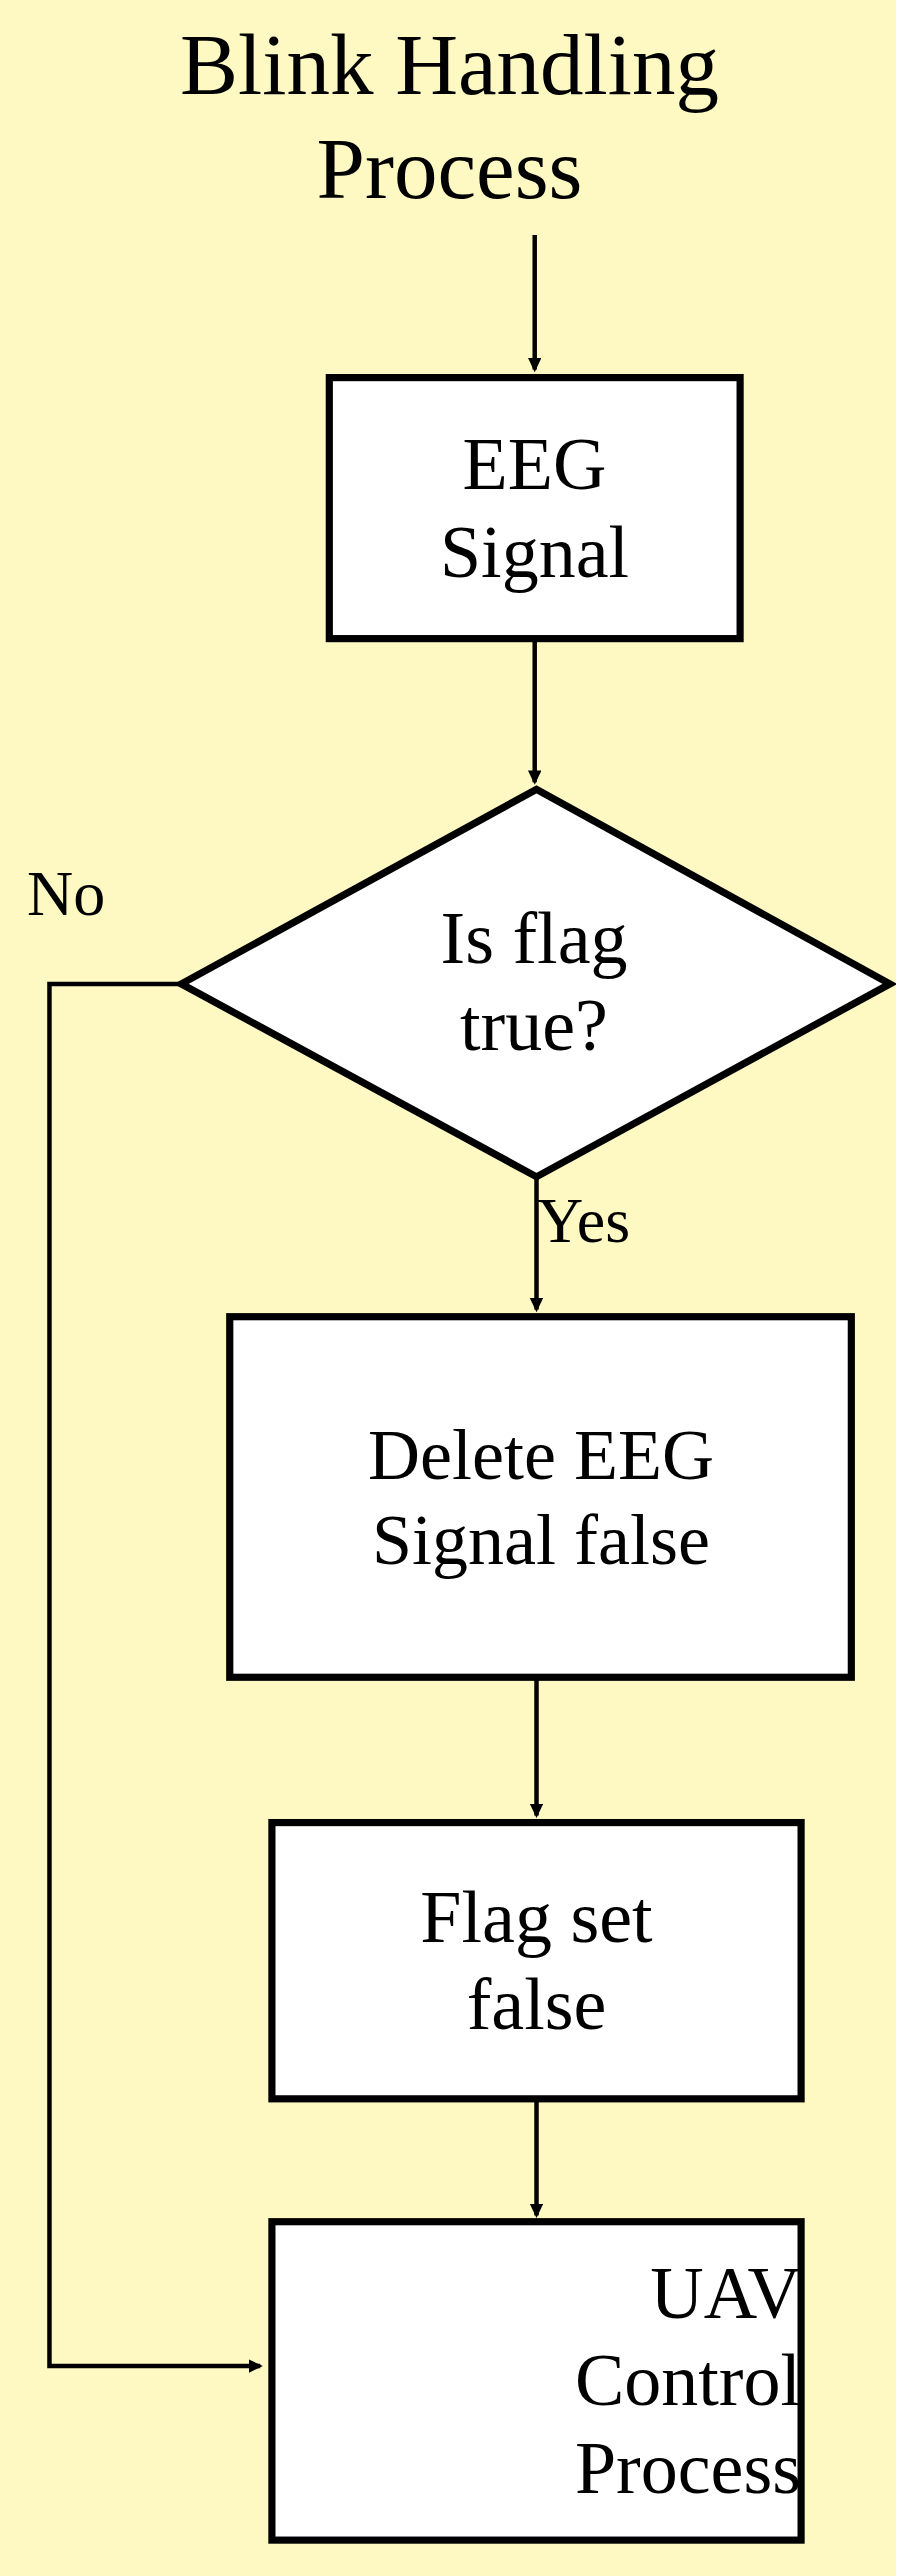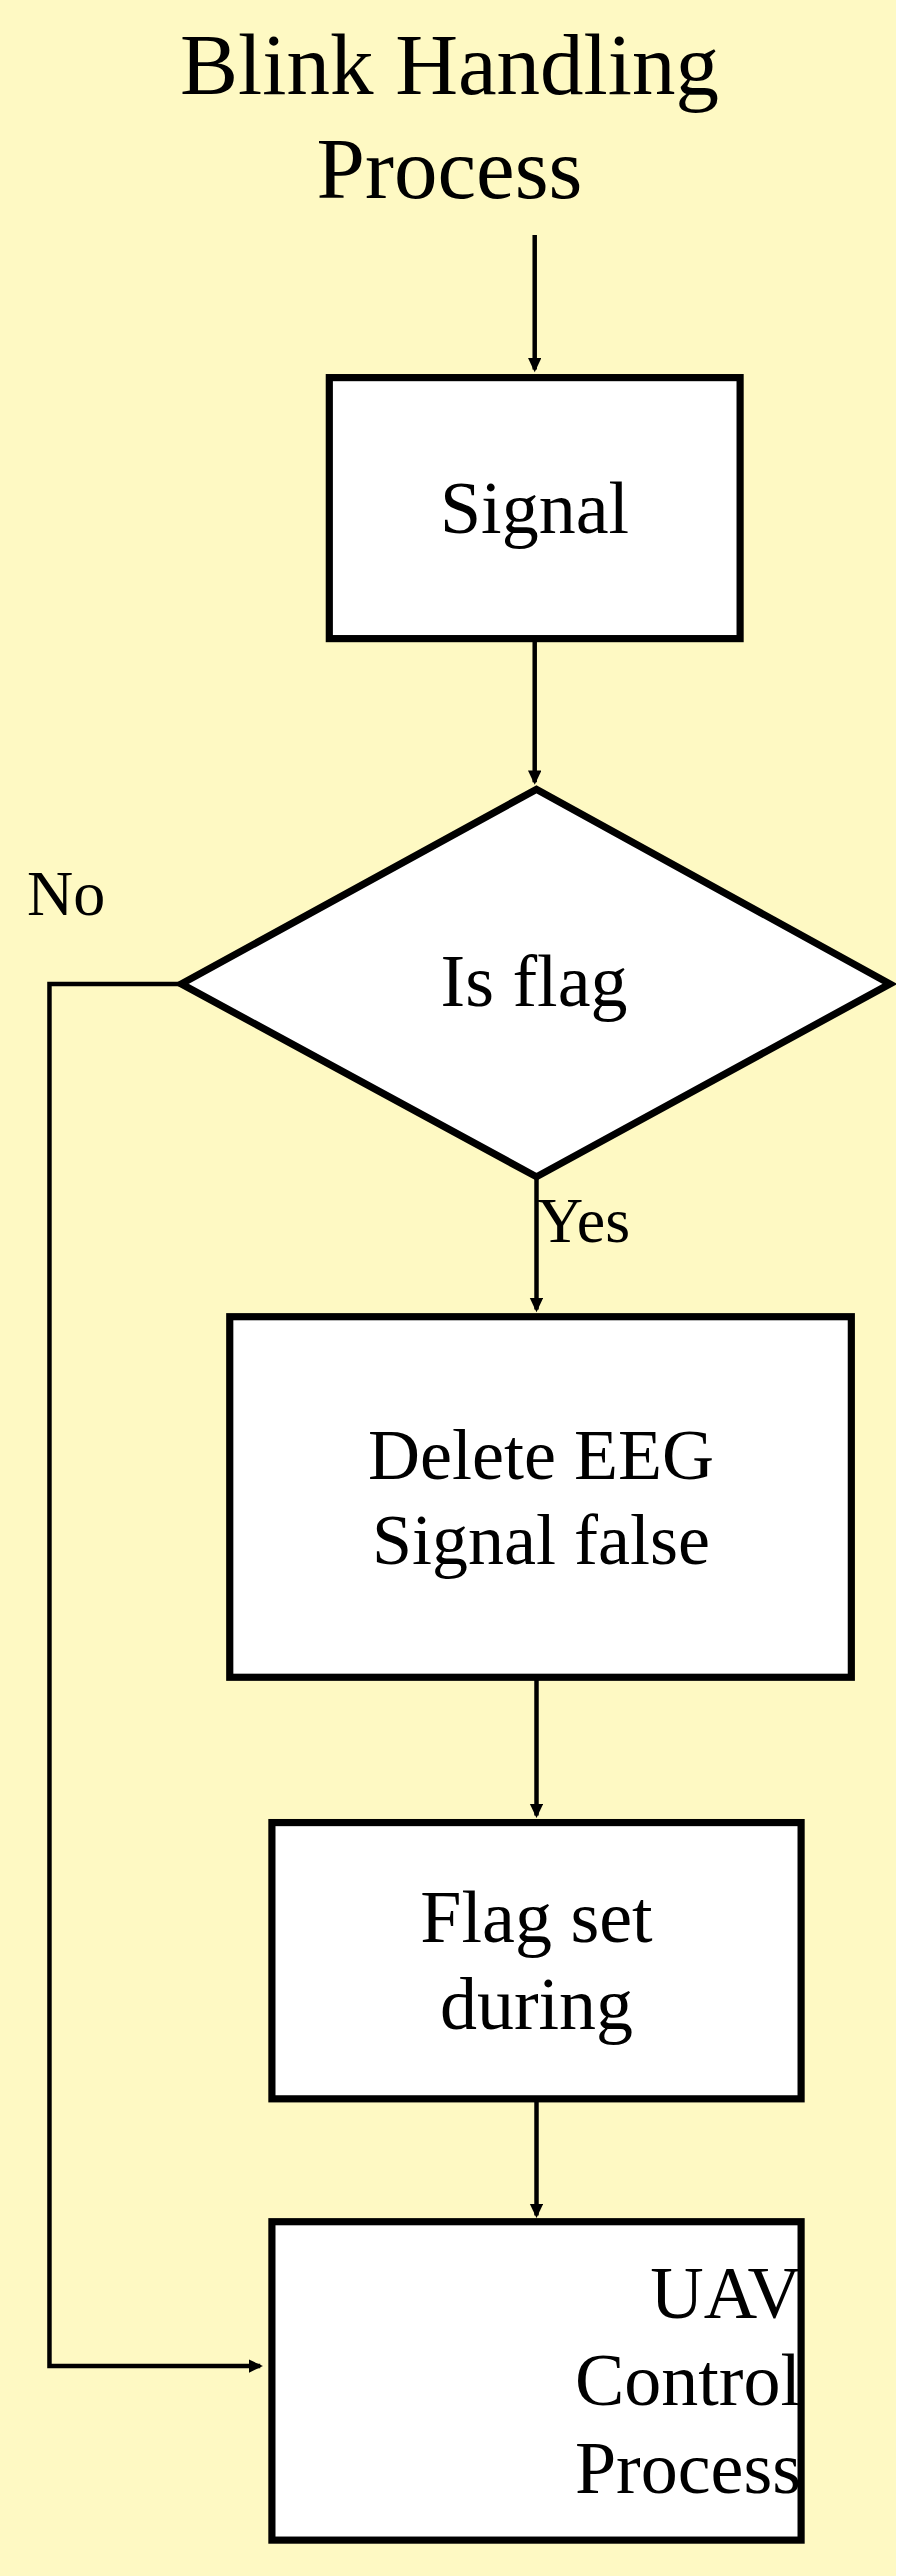--- a/index.html
+++ b/index.html
@@ -159,35 +159,37 @@
 
     <rect x="303" y="2477" width="590" height="355" fill="#ffffff" stroke="#000000" stroke-width="8"></rect>
   </svg>
 
   <div class="node-label" id="title-block">
     <span>Blink Handling</span>
     <span>Process</span>
   </div>
 
   <div class="node-label" id="eeg-text">
+    <span>EEG</span>
     <span>Signal</span>
   </div>
 
   <div class="node-label" id="decision-text">
     <span>Is flag</span>
+    <span>true?</span>
   </div>
 
   <div class="node-label" id="delete-text">
     <span>Delete  EEG</span>
     <span>Signal false</span>
   </div>
 
   <div class="node-label" id="flag-text">
     <span>Flag set</span>
-    <span>during</span>
+    <span>false</span>
   </div>
 
   <div class="node-label" id="uav-text">
     <span>UAV</span>
     <span>Control</span>
     <span>Process</span>
   </div>
 
   <div class="edge-label" id="label-no">No</div>
   <div class="edge-label" id="label-yes">Yes</div>

